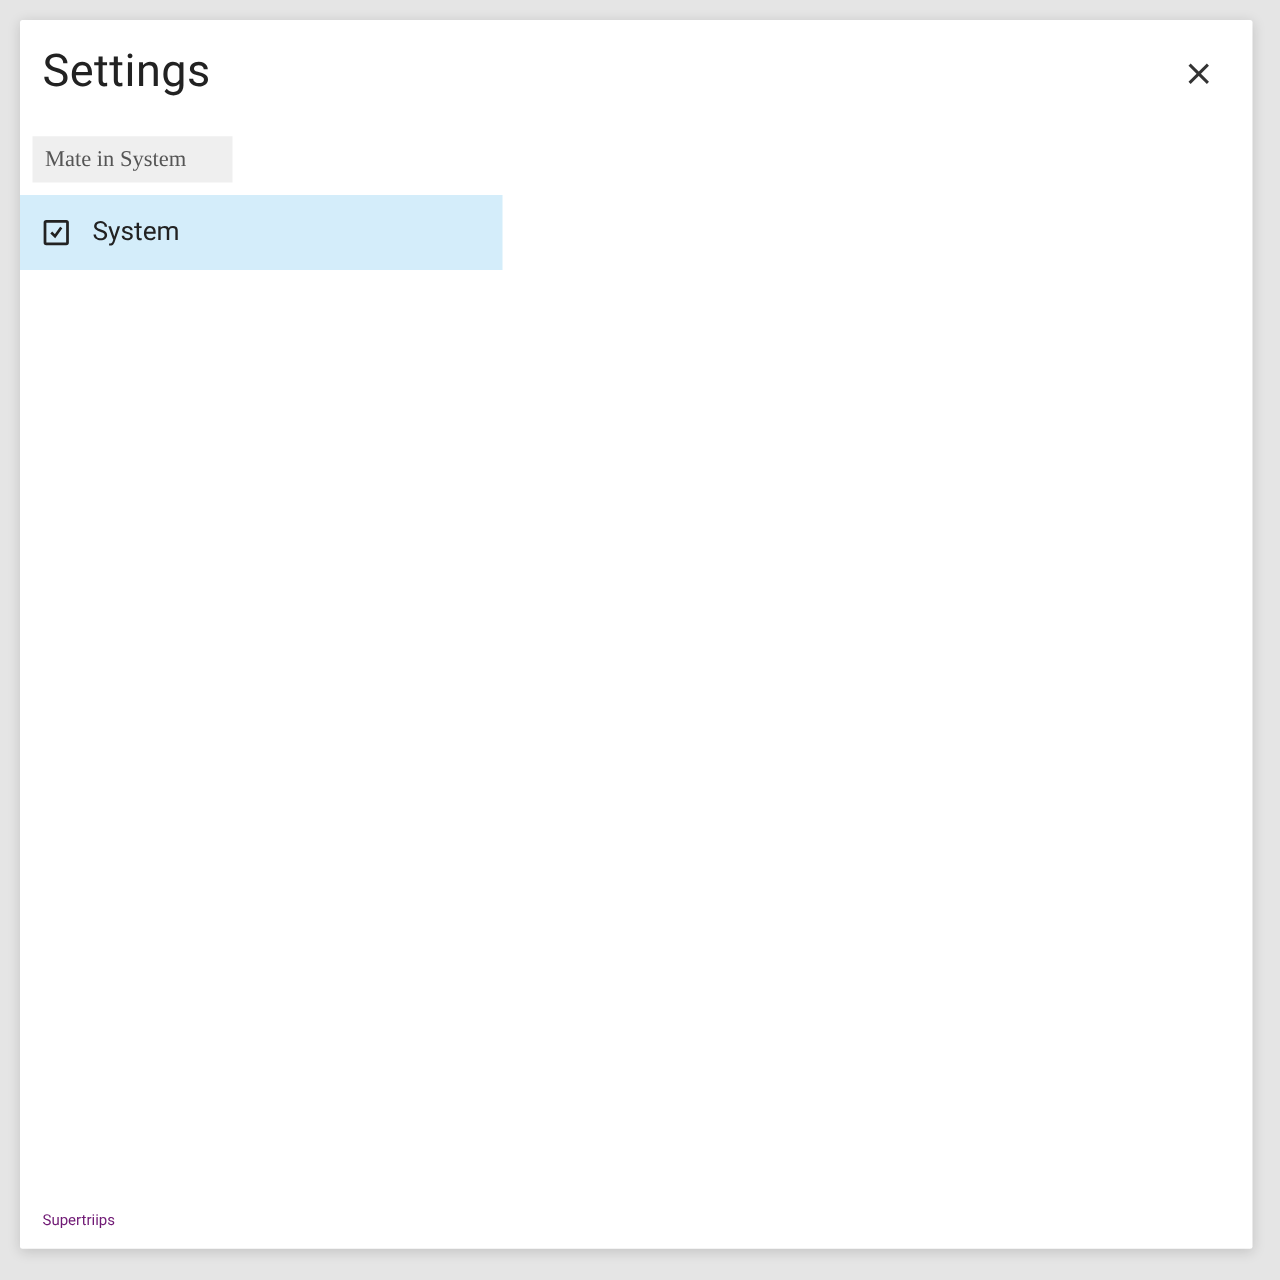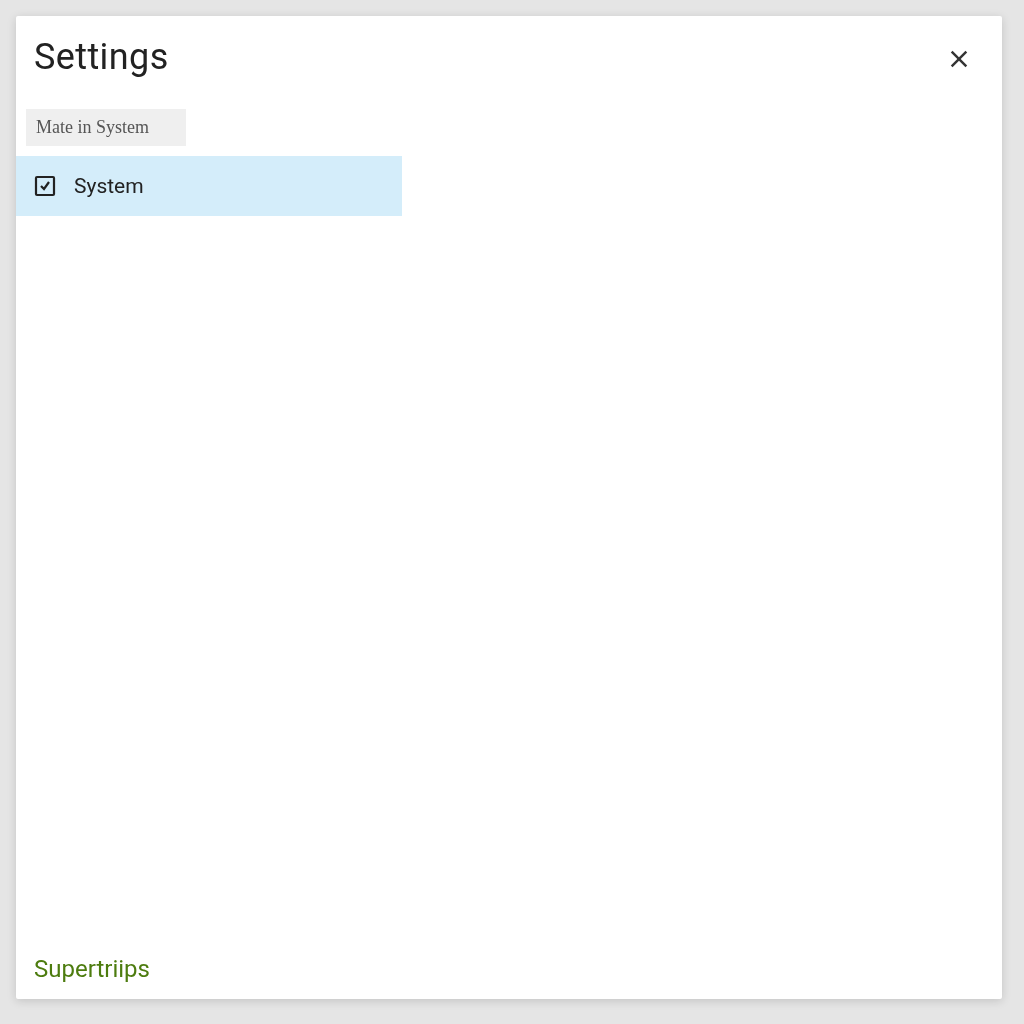--- a/index.html
+++ b/index.html
@@ -88,22 +88,22 @@
       color: #222222;
     }
     .nav-label {
       font-size: 21px;
       color: #222222;
     }
     .footer-link {
       position: absolute;
       bottom: 16px;
       left: 18px;
-      font-size: 24px;
-      color: #4d7c0f;
+      font-size: 12px;
+      color: #701a75;
       text-decoration: none;
       cursor: pointer;
     }
   </style>
 </head>
 <body>
 
 <div class="dialog">
   <div class="dialog-header">
     <h1 class="dialog-title">Settings</h1>

